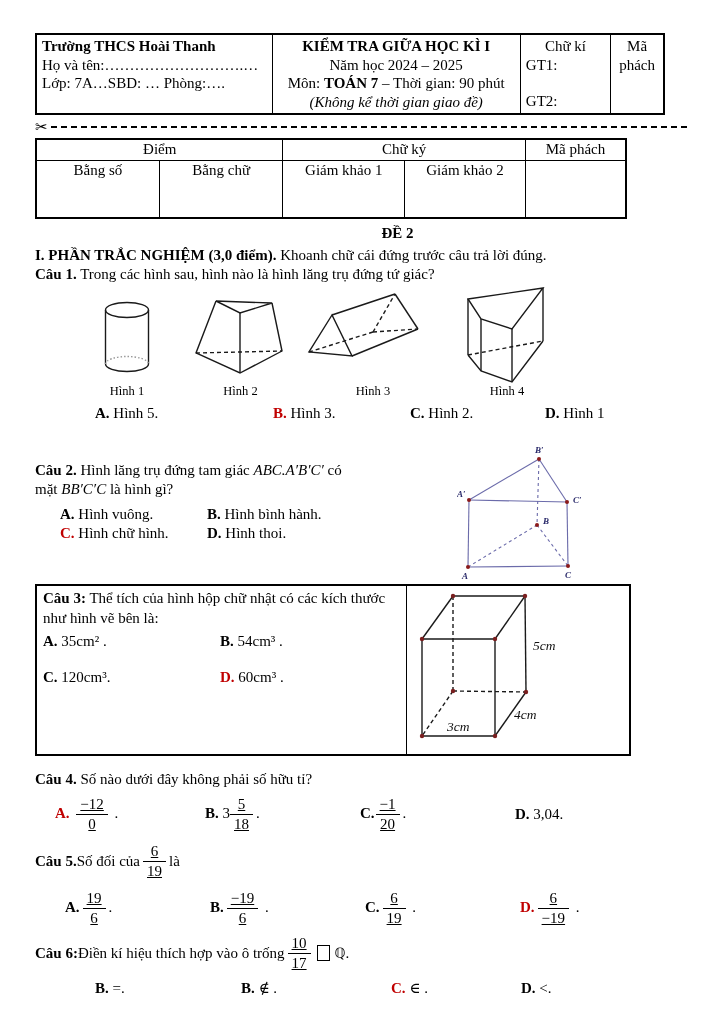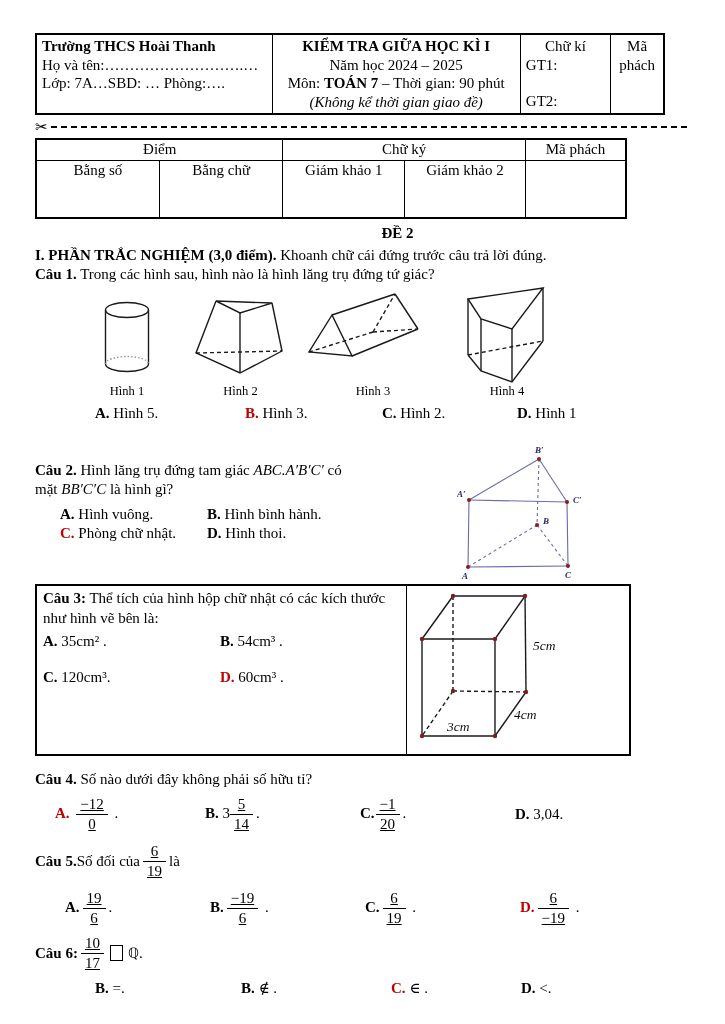--- a/index.html
+++ b/index.html
@@ -50,21 +50,21 @@
   .fig-cap { position: absolute; top: 100px; text-align: center; font-size: 12.5px; }
   #f1 { left: 65px; top: 16px; } #cap1 { left: 58px; width: 68px; }
   #f2 { left: 158px; top: 11px; } #cap2 { left: 158px; width: 95px; }
   #f3 { left: 270px; top: 5px; } #cap3 { left: 278px; width: 120px; }
   #f4 { left: 427px; top: 0px; } #cap4 { left: 427px; width: 90px; }
 
   .optrow { display: flex; align-items: center; line-height: 20px; }
   .optrow .opt { white-space: nowrap; }
   .q1opts { margin-left: 60px; margin-top: 1px; }
   .q1opts .opt:nth-child(1) { width: 150px; }
-  .q1opts .opt:nth-child(2) { width: 137px; }
+  .q1opts .opt:nth-child(2) { width: 137px; margin-left: 28px; }
   .q1opts .opt:nth-child(3) { width: 135px; }
 
   
   .q2block { display: flex; margin-top: 38px; }
   .q2left { width: 420px; }
   .q2opts { margin-left: 25px; margin-top: 6px; line-height: 19px; }
   .q2opts .row { display: flex; }
   .q2opts .opt:first-child { width: 147px; }
   .q2fig { margin-top: -16px; margin-left: 2px; }
 
@@ -221,21 +221,21 @@
       <div class="qline">
         <b>Câu 2.</b><span> Hình lăng trụ đứng tam giác </span><span class="math">ABC.A′B′C′</span><span> có</span><br>
         <span>mặt </span><span class="math">BB′C′C</span><span> là hình gì?</span>
       </div>
       <div class="q2opts">
         <div class="row">
           <span class="opt"><b>A.</b><span> Hình vuông.</span></span>
           <span class="opt"><b>B.</b><span> Hình bình hành.</span></span>
         </div>
         <div class="row">
-          <span class="opt"><b class="rd">C.</b><span> Phòng chữ nhật.</span></span>
+          <span class="opt"><b class="rd">C.</b><span> Hình chữ hình.</span></span>
           <span class="opt"><b>D.</b><span> Hình thoi.</span></span>
         </div>
       </div>
     </div>
     <svg class="q2fig" width="130" height="138" viewBox="0 0 130 138">
       <line class="bluln" x1="12" y1="55" x2="82" y2="14"></line>
       <line class="bluln" x1="82" y1="14" x2="110" y2="57"></line>
       <line class="bluln" x1="12" y1="55" x2="110" y2="57"></line>
       <line class="bluln" x1="12" y1="55" x2="11" y2="122"></line>
       <line class="bluln" x1="110" y1="57" x2="111" y2="121"></line>
@@ -307,21 +307,21 @@
       </td>
     </tr>
   </tbody>
     </table>
 
   <div class="q4block">
     <div class="qline"><b>Câu 4.</b><span> Số nào dưới đây không phải số hữu tỉ?</span></div>
     <div class="fopts q4opts">
       <span class="opt"><b class="rd">A.</b>
         <span class="frac"><span class="num">−12</span><span class="den">0</span></span><span> .</span></span>
-      <span class="opt"><b>B.</b><span> 3</span><span class="frac" style="margin-left:0"><span class="num">5</span><span class="den">14</span></span><span>.</span></span>
+      <span class="opt"><b>B.</b><span> 3</span><span class="frac" style="margin-left:0"><span class="num">5</span><span class="den">18</span></span><span>.</span></span>
       <span class="opt"><b>C.</b><span class="frac" style="margin-left:1px"><span class="num">−1</span><span class="den">20</span></span><span>.</span></span>
       <span class="opt"><b>D.</b><span> 3,04.</span></span>
     </div>
   </div>
 
   <div class="q5line">
     <b>Câu 5.</b>
       <span> Số đối của </span>
     <span class="frac">
         <span class="num">6</span>
@@ -331,20 +331,21 @@
   </div>
   <div class="fopts q5opts">
     <span class="opt"><b>A.</b><span class="frac"><span class="num">19</span><span class="den">6</span></span><span>.</span></span>
     <span class="opt"><b>B.</b><span class="frac"><span class="num">−19</span><span class="den">6</span></span><span> .</span></span>
     <span class="opt"><b>C.</b><span class="frac"><span class="num">6</span><span class="den">19</span></span><span> .</span></span>
     <span class="opt"><b class="rd">D.</b><span class="frac"><span class="num">6</span><span class="den">−19</span></span><span> .</span></span>
   </div>
 
   <div class="q6line">
     <b>Câu 6:</b>
+      <span> Điền kí hiệu thích hợp vào ô trống </span>
     <span class="frac">
         <span class="num">10</span>
         <span class="den">17</span>
       </span>
     <span class="blank-box"></span>
     <span class="qset">ℚ</span>
     <span> .</span>
   </div>
   <div class="optrow q6opts">
     <span class="opt"><b>B.</b><span> =.</span></span>

